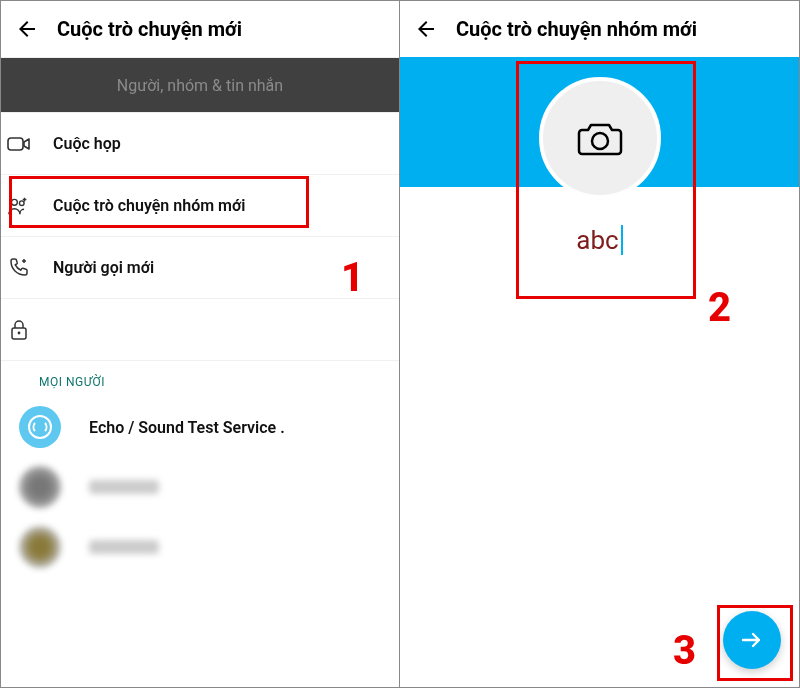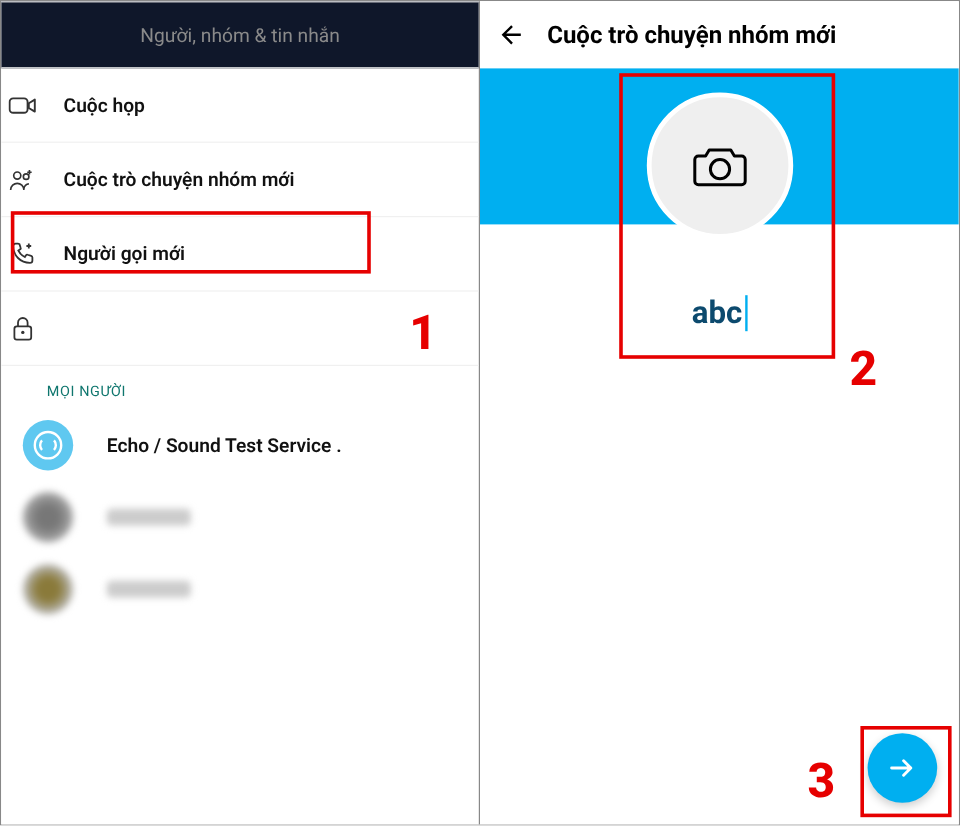--- a/index.html
+++ b/index.html
@@ -39,21 +39,21 @@
       display: flex; align-items: center; justify-content: center;
       cursor: pointer;
     }
     .title {
       font-size: 20px;
       font-weight: 700;
       color: #000;
     }
 
     .search-bar {
-      background: #0f172a;
+      background: #404040;
       height: 56px;
       display: flex;
       align-items: center;
       justify-content: center;
       color: #8a8a8a;
       font-size: 16px;
       border-top: 1px solid #eee;
       border-bottom: 1px solid #eee;
     }
 
@@ -136,24 +136,24 @@
     }
     .avatar-picker {
       width: 122px; height: 122px;
       background: #efefef;
       border-radius: 50%;
       display: flex; align-items: center; justify-content: center;
       cursor: pointer;
       border: 4px solid #fff;
     }
     .group-name-input {
-      margin-top: 47px;
+      margin-top: 26px;
       font-size: 26px;
-      font-weight: 700;
-      color: #0c4a6e;
+      font-weight: 400;
+      color: #7f1d1d;
       display: inline-block;
       border-right: 2px solid #00aff0;
       padding-right: 2px;
     }
 
     .fab {
       position: absolute;
       bottom: 18px;
       right: 18px;
       width: 58px; height: 58px;
@@ -163,20 +163,28 @@
       cursor: pointer;
       box-shadow: 0 3px 8px rgba(0,0,0,0.2);
     }
   </style>
 </head>
 <body>
 
 <div class="container">
 
   <div class="panel left">
+    <div class="header">
+      <div class="back-btn">
+        <svg width="24" height="24" viewBox="0 0 24 24">
+            <path d="M20 11H7.83l5.59-5.59L12 4l-8 8 8 8 1.41-1.41L7.83 13H20z" fill="#000"></path>
+          </svg>
+      </div>
+      <div class="title">Cuộc trò chuyện mới</div>
+    </div>
 
     <div class="search-bar">
       <span>Người, nhóm &amp; tin nhắn</span>
     </div>
 
     <div class="menu-list">
       <div class="menu-item">
         <span class="icon">
           <svg width="24" height="20" viewBox="0 0 24 20">
               <rect x="1" y="4" width="15" height="12" rx="3" fill="none" stroke="#333" stroke-width="1.6"></rect>

